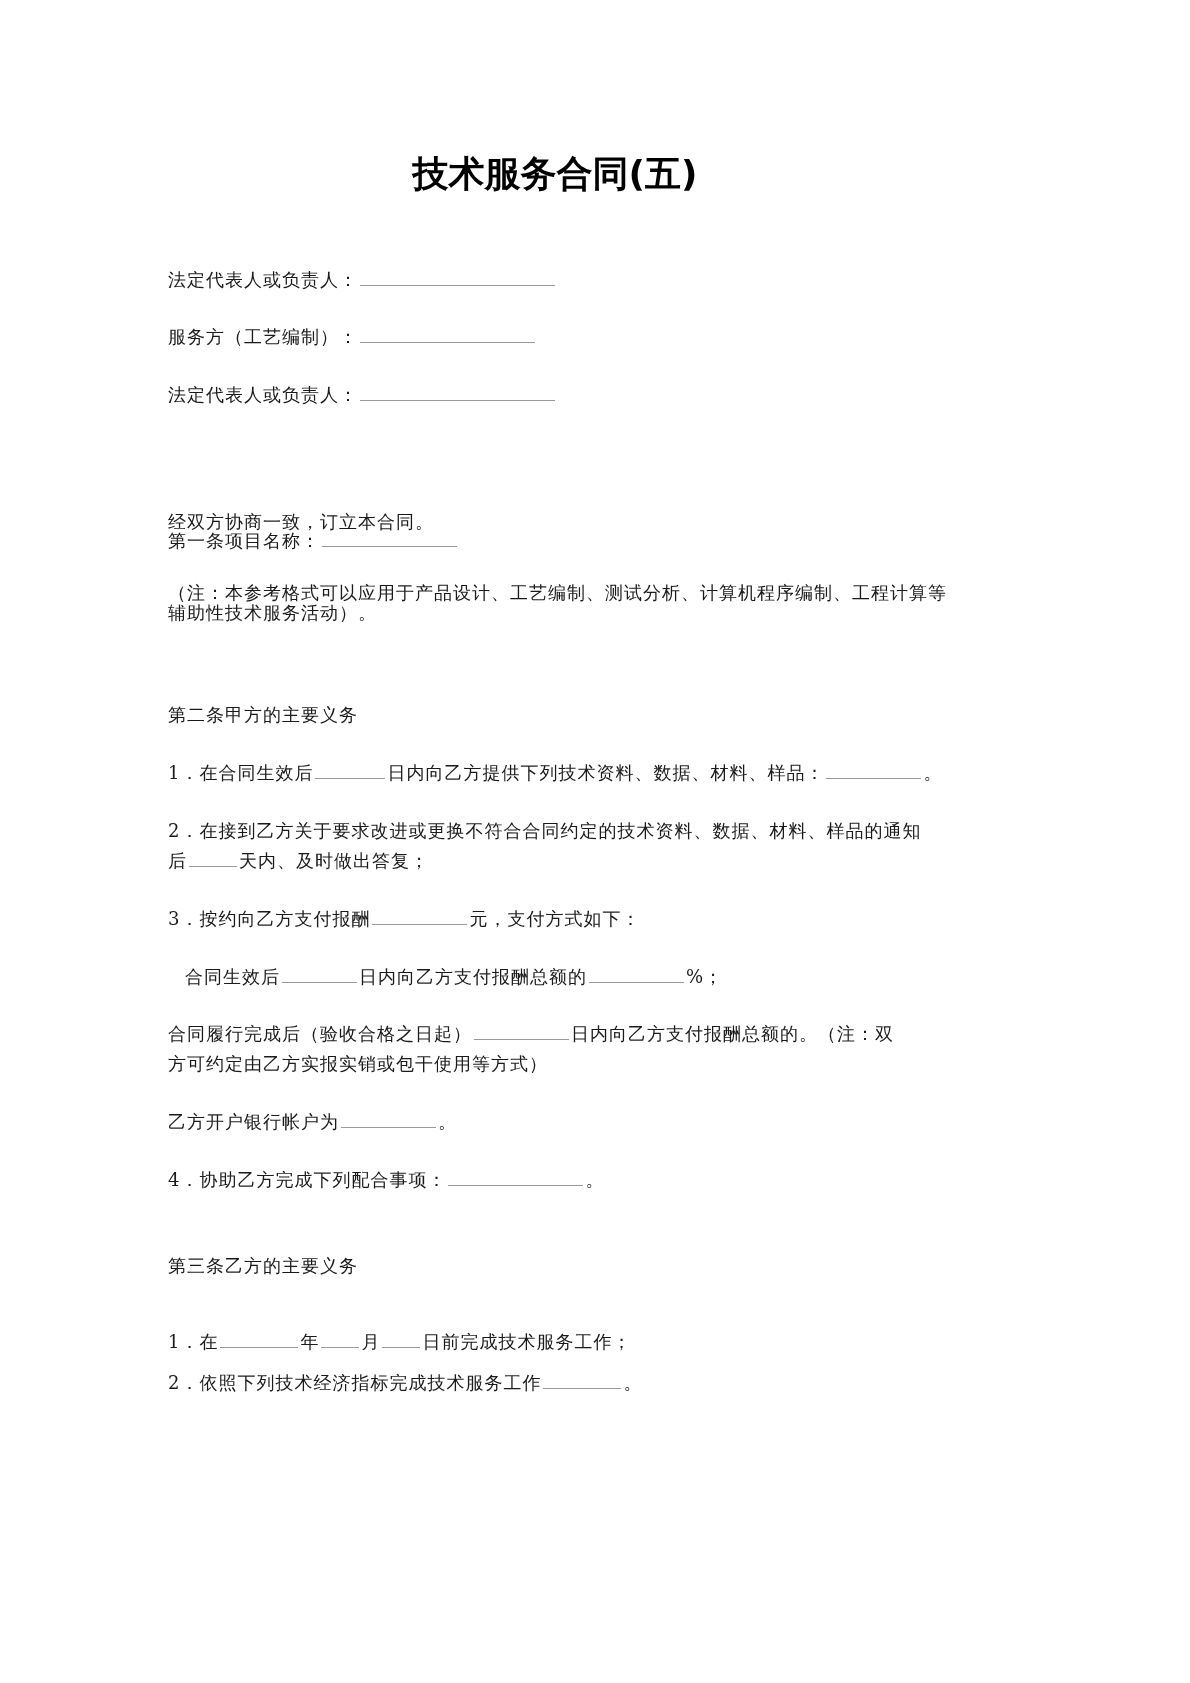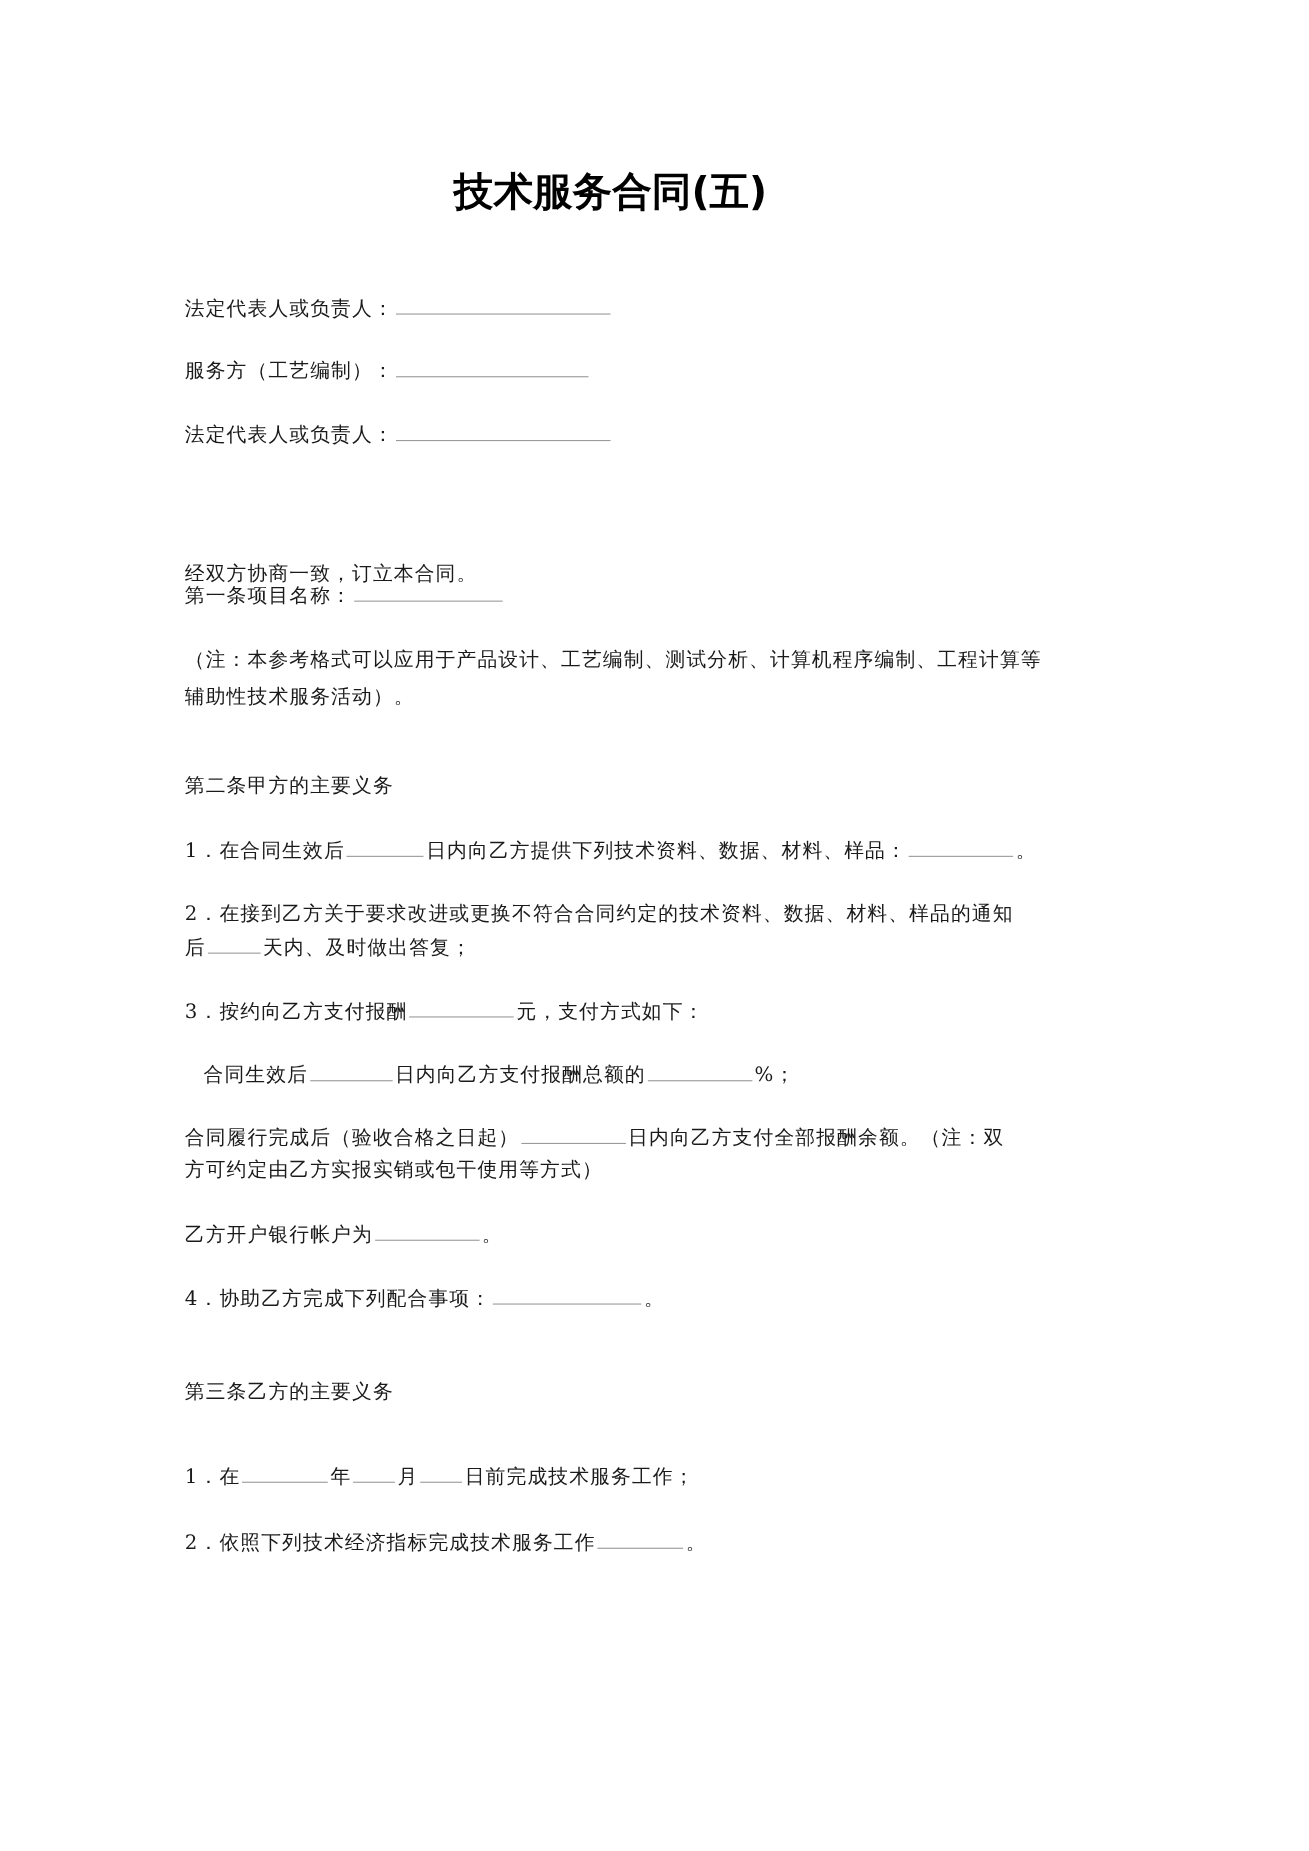--- a/index.html
+++ b/index.html
@@ -13,21 +13,21 @@
     position: absolute; left: 0; width: 1110px; top: 150px;
     text-align: center; font-size: 36px; font-weight: bold;
     font-family: "DejaVu Sans", "Liberation Sans", sans-serif;
     letter-spacing: 0px; color: #000;
   }
   .line {
     position: absolute; left: 168px; font-size: 18px; line-height: 30px;
     white-space: nowrap; letter-spacing: 1px;
   }
   .para {
-    position: absolute; left: 168px; width: 790px; font-size: 18px; line-height: 34px;
+    position: absolute; left: 168px; width: 790px; font-size: 18px; line-height: 20px;
     letter-spacing: 1px;
   }
   .blank {
     display: inline-block; border-bottom: 1px solid #9a9a9a; height: 20px;
     vertical-align: baseline; margin: 0 2px;
   }
 </style>
 </head>
 <body>
 
@@ -69,35 +69,35 @@
 
   <div class="line" style="top:904px;">
     <span>3．按约向乙方支付报酬</span><span class="blank" style="width:95px;"></span><span>元，支付方式如下：</span>
   </div>
 
   <div class="line" style="top:962px;margin-left:17px;">
     <span>合同生效后</span><span class="blank" style="width:75px;"></span><span>日内向乙方支付报酬总额的</span><span class="blank" style="width:95px;"></span><span>%；</span>
   </div>
 
   <div class="line" style="top:1019px;">
-    <span>合同履行完成后（验收合格之日起）</span><span class="blank" style="width:95px;"></span><span>日内向乙方支付全部报酬余额。（注：双</span>
+    <span>合同履行完成后（验收合格之日起）</span><span class="blank" style="width:95px;"></span><span>日内向乙方支付报酬总额的。（注：双</span>
   </div>
   <div class="line" style="top:1049px;">方可约定由乙方实报实销或包干使用等方式）</div>
 
   <div class="line" style="top:1107px;">
     <span>乙方开户银行帐户为</span><span class="blank" style="width:95px;"></span><span>。</span>
   </div>
 
   <div class="line" style="top:1165px;">
     <span>4．协助乙方完成下列配合事项：</span><span class="blank" style="width:135px;"></span><span>。</span>
   </div>
 
   <div class="line" style="top:1251px;">第三条乙方的主要义务</div>
 
   <div class="line" style="top:1327px;">
     <span>1．在</span><span class="blank" style="width:78px;"></span><span>年</span><span class="blank" style="width:38px;"></span><span>月</span><span class="blank" style="width:38px;"></span><span>日前完成技术服务工作；</span>
   </div>
 
-  <div class="line" style="top:1368px;margin-top:19px;">
+  <div class="line" style="top:1368px;">
     <span>2．依照下列技术经济指标完成技术服务工作</span><span class="blank" style="width:78px;"></span><span>。</span>
   </div>
 
 </div>
 
 </body></html>

